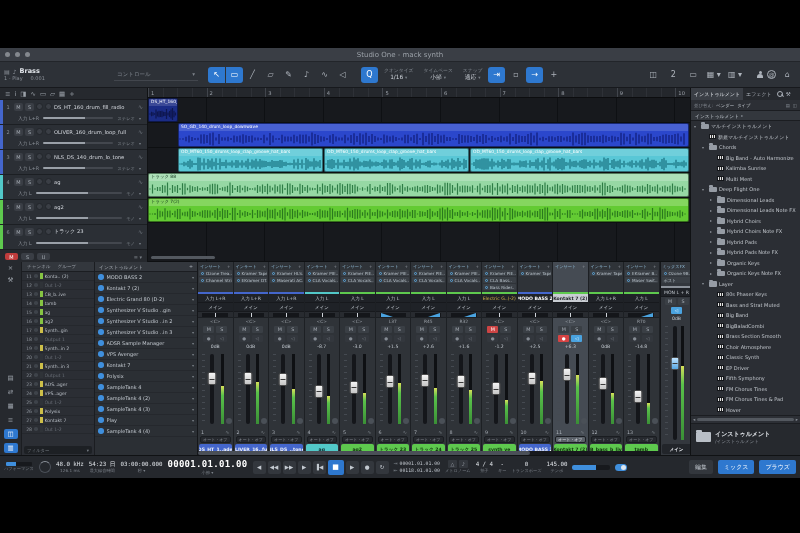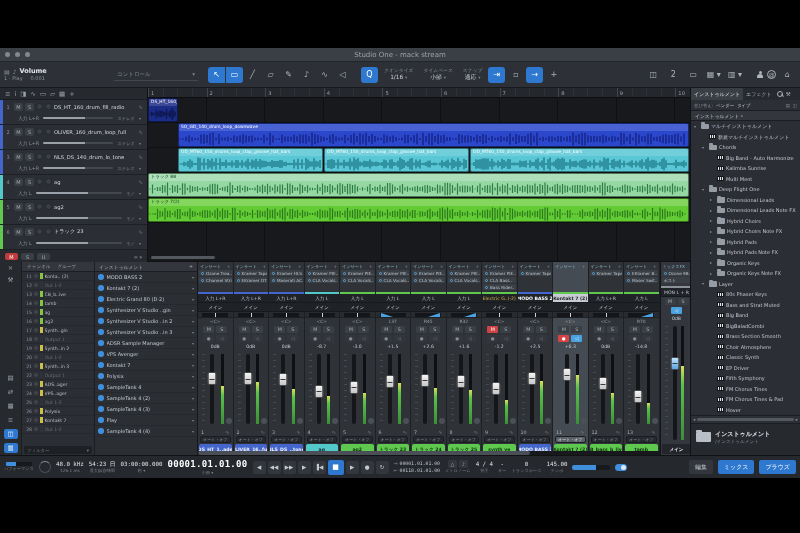--- a/index.html
+++ b/index.html
@@ -183,29 +183,29 @@
 </head>
 <body>
 
 <div class="stage">
 <div class="app">
 
   <div class="titlebar">
     <span class="tl"></span>
     <span class="tl"></span>
     <span class="tl"></span>
-    <div class="apptitle">Studio One - mack stream</div>
+    <div class="apptitle">Studio One - mack synth</div>
   </div>
 
   <div class="toolbar">
     <div class="param">
       <div class="r1">
             <span class="pico">▤</span>
             <span class="pico">♪</span>
-            <span>Volume</span>
+            <span>Brass</span>
           </div>
       <div class="r2">
             <span>1 - Play</span>
             <span>0.001</span>
           </div>
     </div>
     <div class="ctrl">
           <span>コントロール</span>
           <span>▾</span>
         </div>

